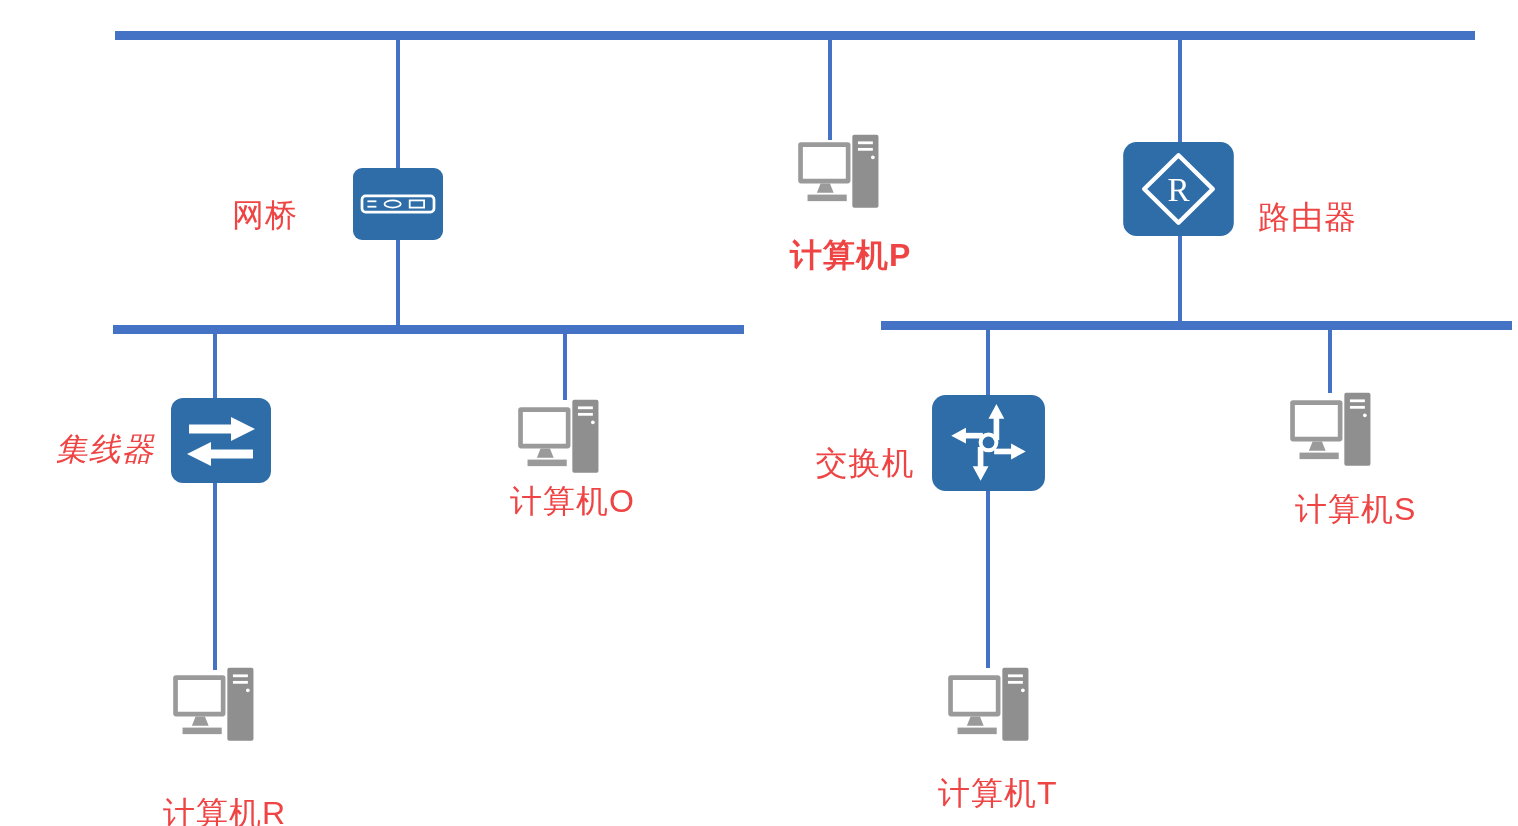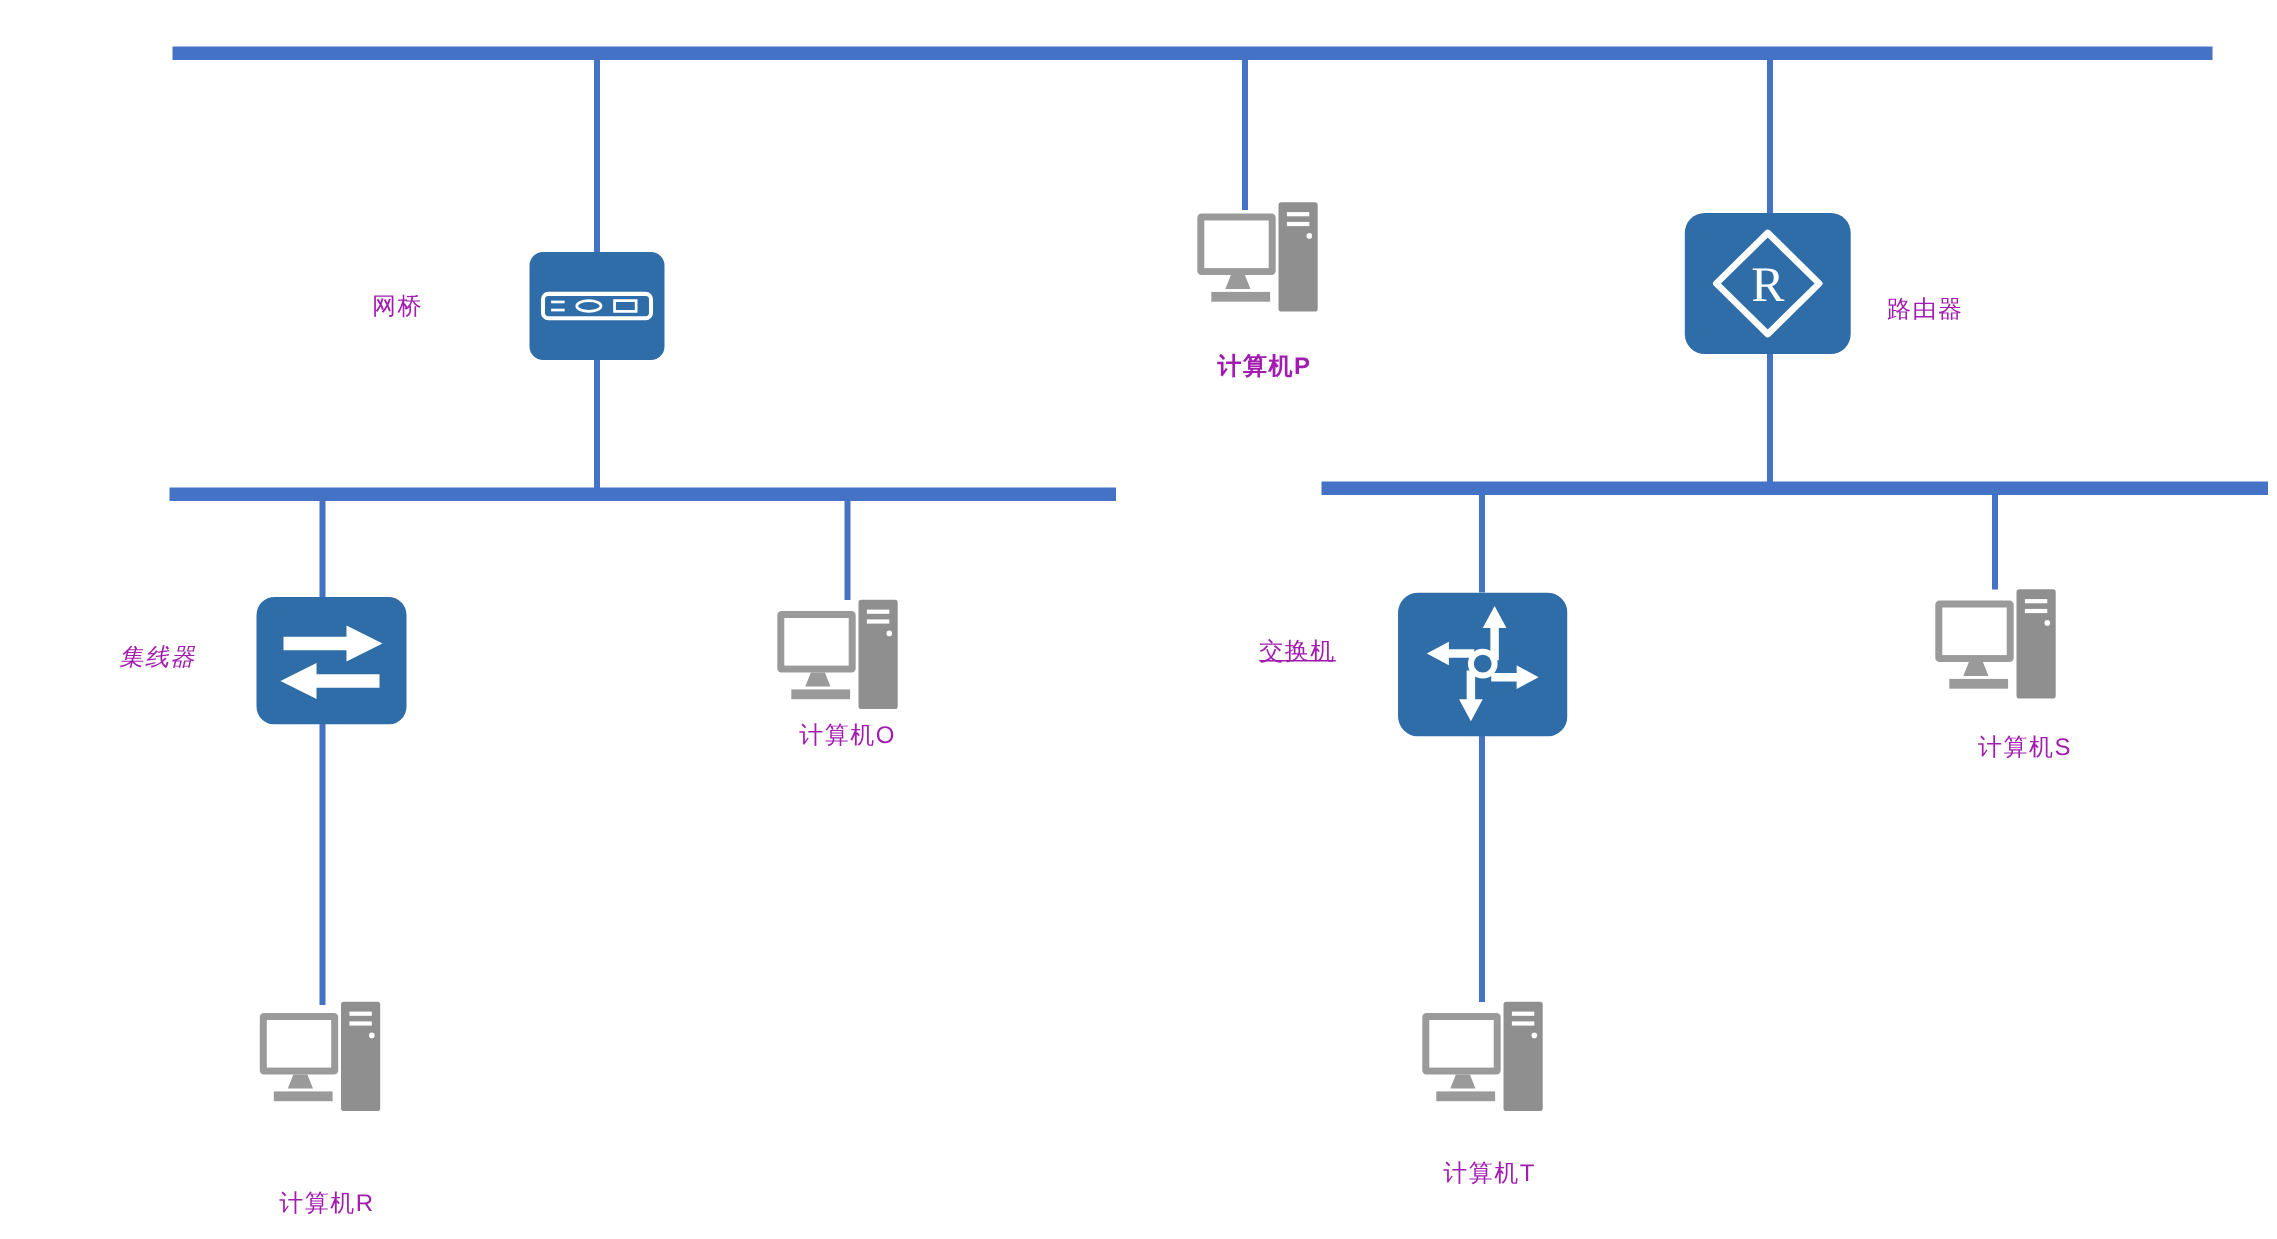--- a/index.html
+++ b/index.html
@@ -18,22 +18,22 @@
   .h-line, .v-line {
     position: absolute;
     background: #4472C4;
   }
   .node {
     position: absolute;
   }
   .node svg { display: block; }
   .label {
     position: absolute;
-    font-size: 16px;
-    color: #a21caf;
+    font-size: 32px;
+    color: #ef4444;
     letter-spacing: 1px;
     white-space: nowrap;
   }
   .label.center { text-align: center; }
 </style>
 </head>
 <body>
 
 <div id="canvas">
 
@@ -120,21 +120,21 @@
       <line x1="57" y1="40" x2="57" y2="20" stroke="#ffffff" stroke-width="5"></line>
       <polygon points="50,21 57,8 64,21" fill="#ffffff"></polygon>
       <line x1="45" y1="36" x2="29" y2="36" stroke="#ffffff" stroke-width="5"></line>
       <polygon points="30,29 17,36 30,43" fill="#ffffff"></polygon>
       <line x1="43" y1="46" x2="43" y2="64" stroke="#ffffff" stroke-width="5"></line>
       <polygon points="36,63 43,76 50,63" fill="#ffffff"></polygon>
       <line x1="55" y1="50" x2="71" y2="50" stroke="#ffffff" stroke-width="5"></line>
       <polygon points="70,43 83,50 70,57" fill="#ffffff"></polygon>
     </svg>
   </div>
-  <div class="label center" style="left:815px; top:424px; width:100px;text-decoration:underline;">交换机</div>
+  <div class="label center" style="left:815px; top:442px; width:100px;">交换机</div>
 
   <div class="node" style="left:1285px; top:391px;">
     <svg width="100" height="84" viewBox="0 0 100 90">
       <rect x="60" y="2" width="28" height="78" rx="2" fill="#8f8f8f"></rect>
       <rect x="66" y="9" width="16" height="3" fill="#ffffff"></rect>
       <rect x="66" y="16" width="16" height="3" fill="#ffffff"></rect>
       <circle cx="82" cy="26" r="2" fill="#ffffff"></circle>
       <rect x="2" y="10" width="56" height="44" rx="3" fill="#9a9a9a"></rect>
       <rect x="7" y="15" width="46" height="34" fill="#ffffff"></rect>
       <polygon points="26,54 36,54 40,64 22,64" fill="#9a9a9a"></polygon>

